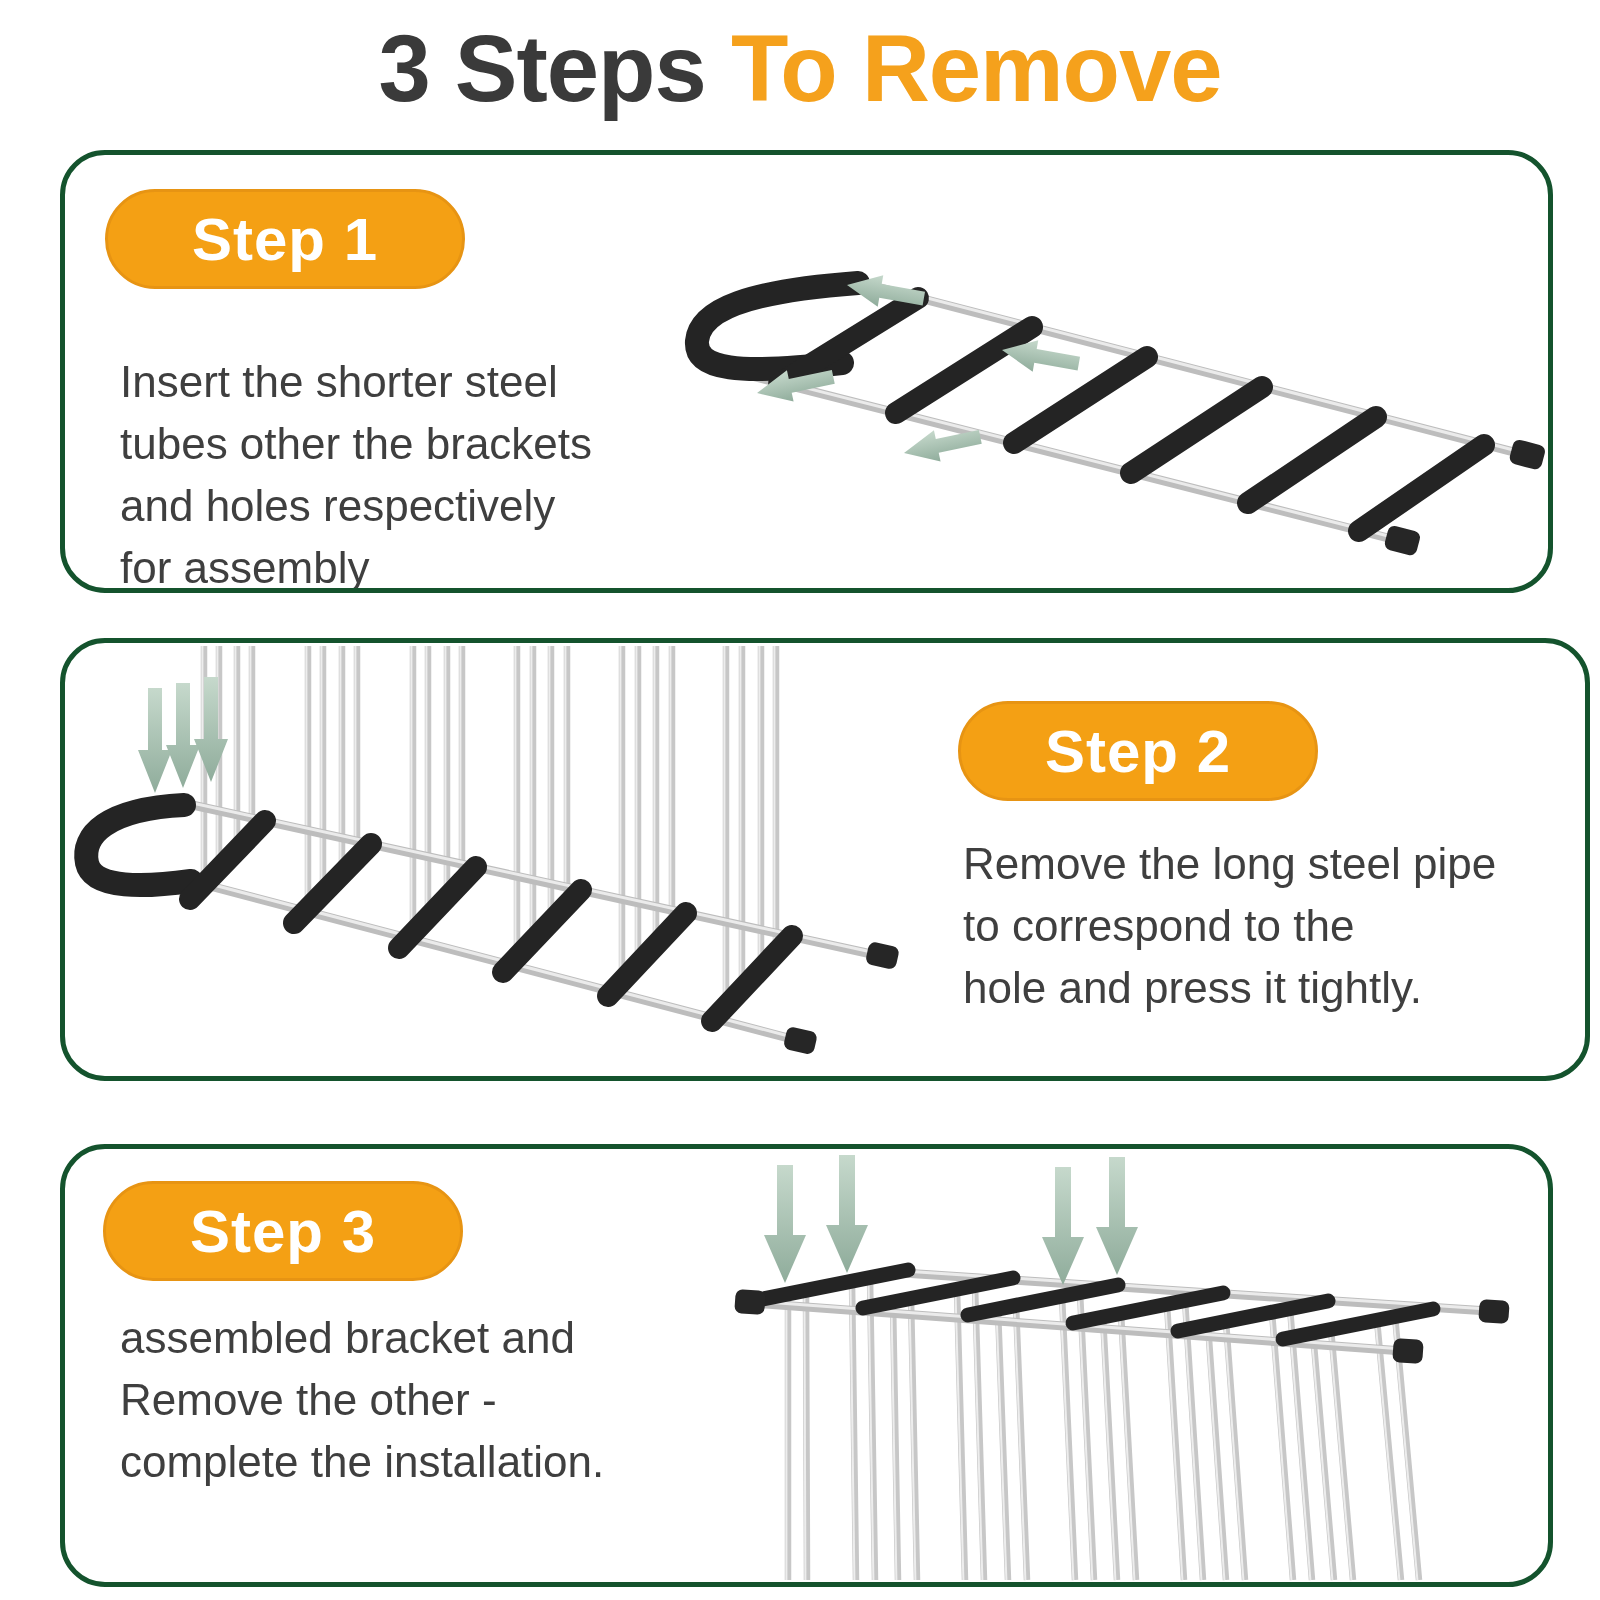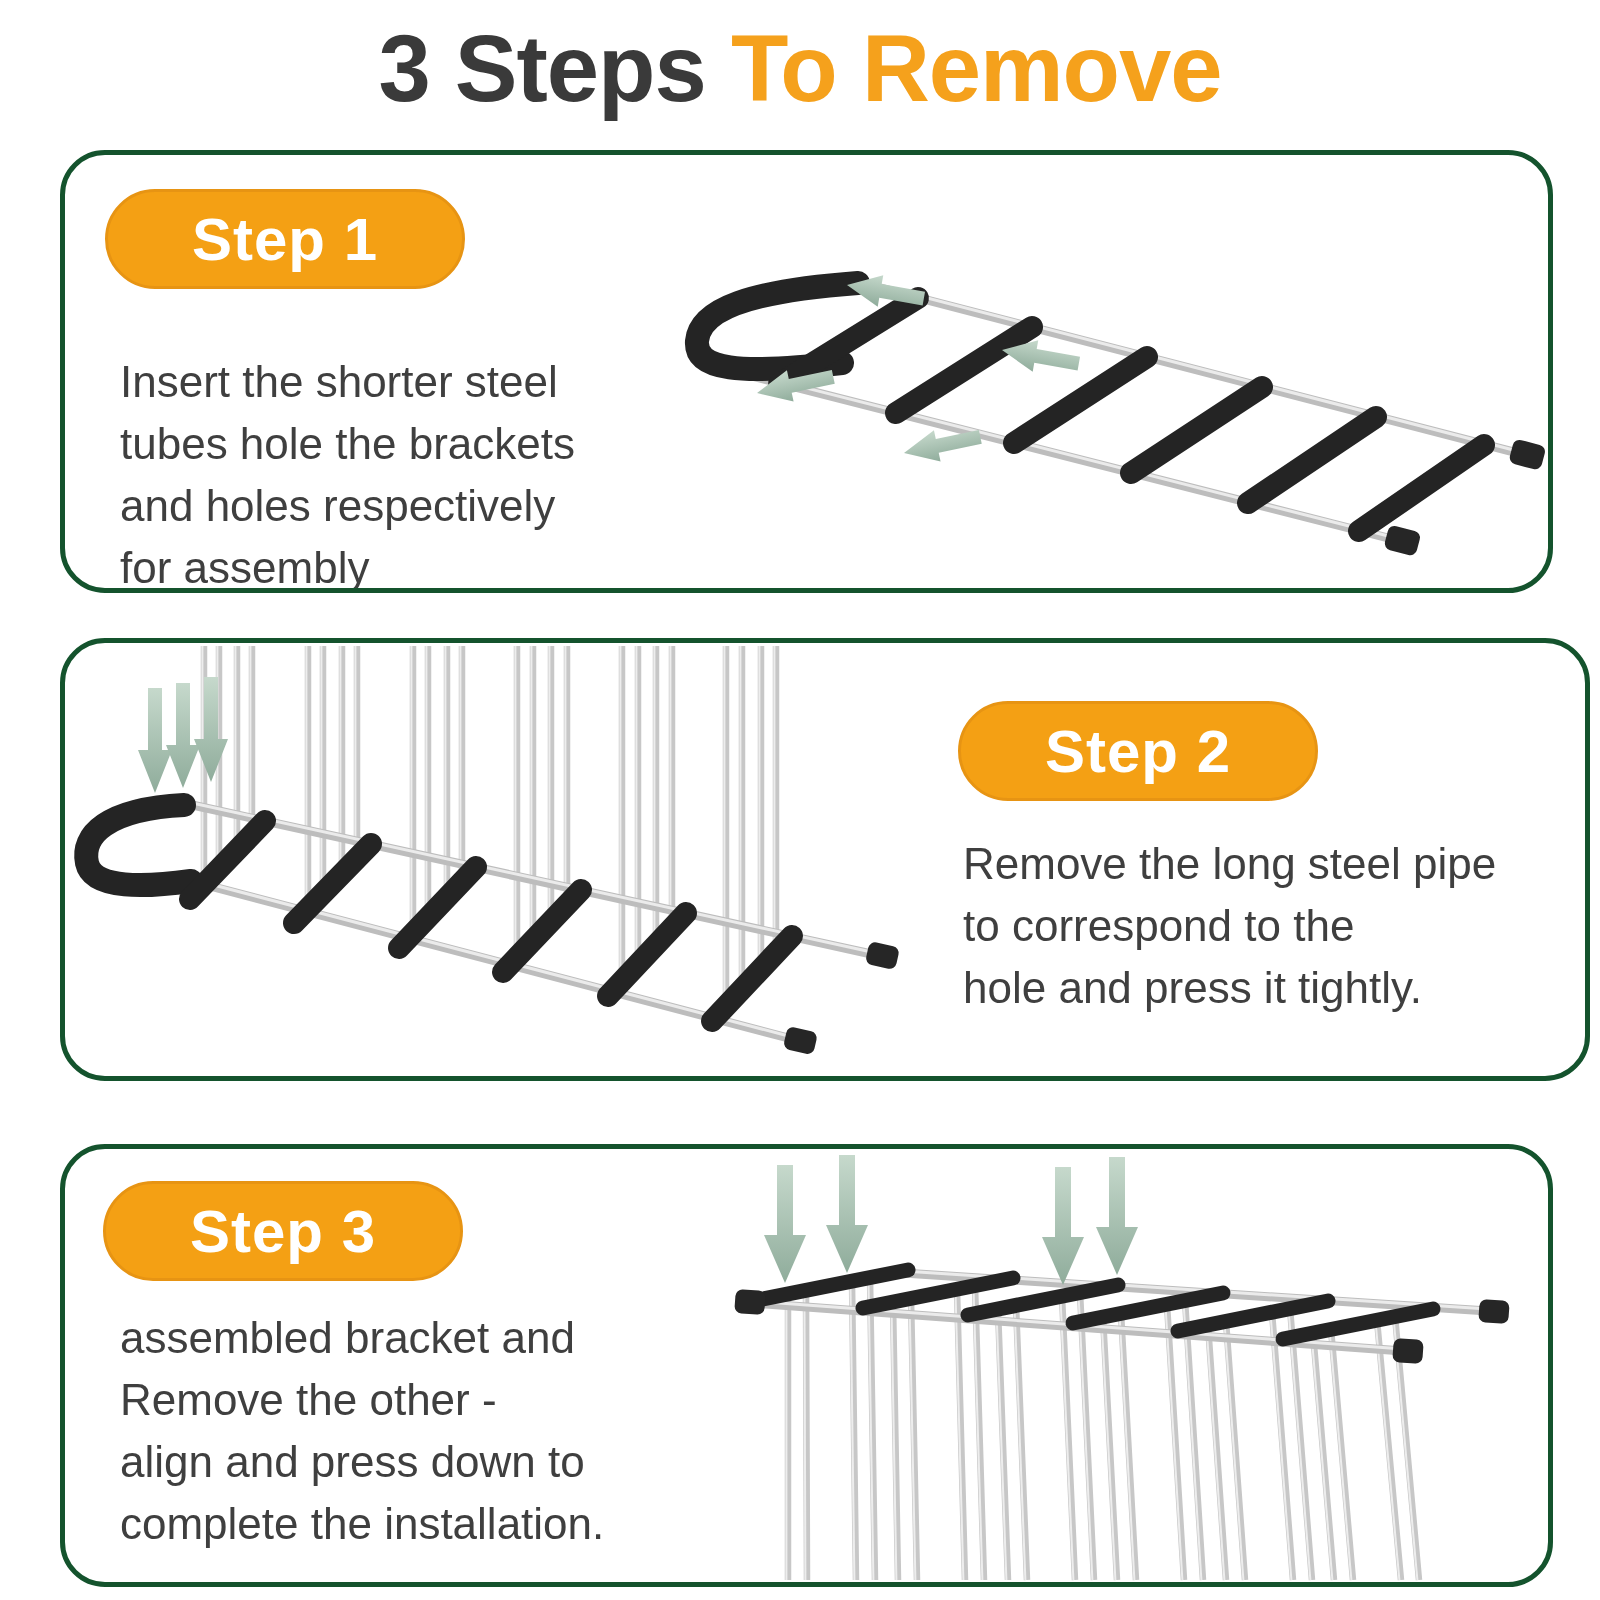--- a/index.html
+++ b/index.html
@@ -38,21 +38,21 @@
   <div class="title">
     <span>3 Steps</span><span class="accent"> To Remove</span>
   </div>
 
   <div class="panel" id="panel1">
     <div class="badge" style="left:40px;top:34px;">
       <span>Step 1</span>
     </div>
     <div class="desc" style="left:55px;top:160px;margin-top:36px;">
       <div>Insert the shorter steel</div>
-      <div>tubes hole the brackets</div>
+      <div>tubes other the brackets</div>
       <div>and holes respectively</div>
       <div>for assembly</div>
     </div>
 
     <svg class="fig" style="left:535px;top:68px;" width="950" height="362" viewBox="0 0 950 362">
       <defs>
         <linearGradient id="sage1" x1="0" y1="0" x2="0" y2="1">
           <stop offset="0" stop-color="#c6d9cc"></stop>
             <stop offset="1" stop-color="#8fac9b"></stop>
         </linearGradient>
@@ -154,21 +154,20 @@
     </div>
   </div>
 
   <div class="panel" id="panel3">
     <div class="badge" style="left:38px;top:32px;">
       <span>Step 3</span>
     </div>
     <div class="desc" style="left:55px;top:158px;">
       <div>assembled bracket and</div>
       <div>Remove the other -</div>
-      <div>align and press down to</div>
       <div>complete the installation.</div>
     </div>
 
     <svg class="fig" style="left:628px;top:2px;" width="845" height="431" viewBox="0 0 845 431">
       <defs>
         <linearGradient id="sage3" x1="0" y1="0" x2="0" y2="1">
           <stop offset="0" stop-color="#c6d9cc"></stop>
             <stop offset="1" stop-color="#8fac9b"></stop>
         </linearGradient>
       </defs>

